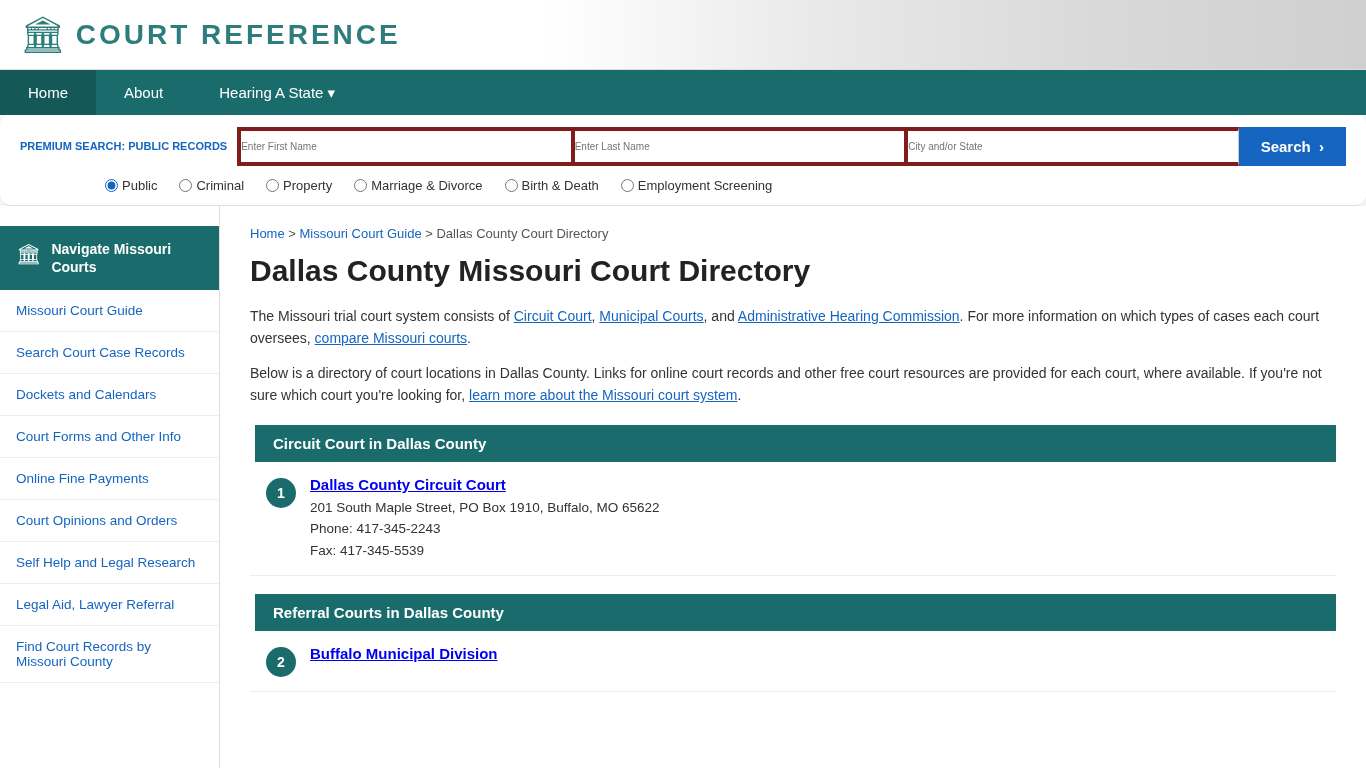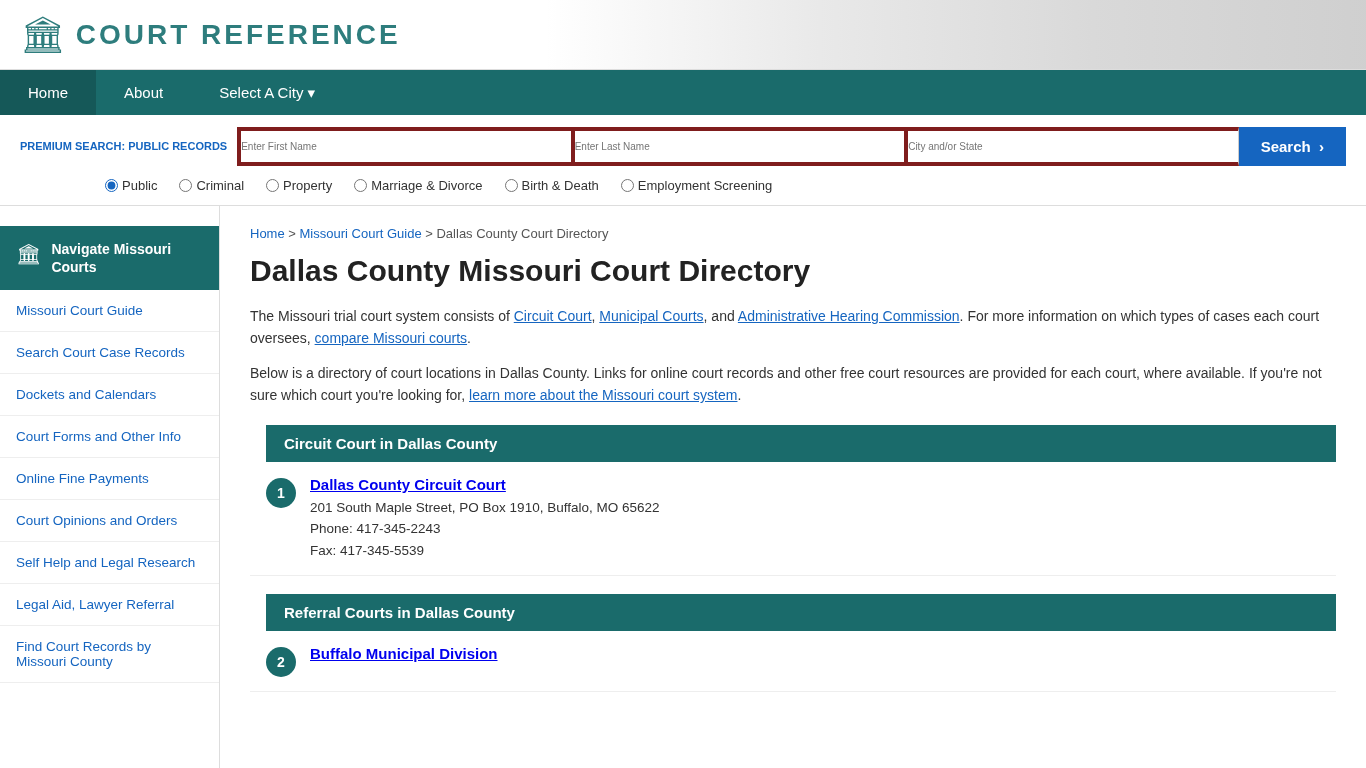--- a/index.html
+++ b/index.html
@@ -63,20 +63,21 @@
 
     
     #search-bar {
       background: white;
       padding: 12px 20px;
       display: flex;
       align-items: center;
       gap: 10px;
       border-bottom: 1px solid #ddd;
       flex-wrap: wrap;
+      border-radius: 10px;
     }
     .premium-label {
       font-size: 11px;
       color: #1565c0;
       font-weight: bold;
       line-height: 1.3;
       min-width: 75px;
     }
     .search-inputs {
       display: flex;
@@ -186,21 +187,21 @@
     }
     .intro-text a { color: #1565c0; }
 
     
     .section-header {
       background: #1a6b6b;
       color: white;
       padding: 10px 18px;
       font-size: 15px;
       font-weight: bold;
-      margin: 18px 0 0 16px;
+      margin: 18px 0 0 5px;
     }
 
     
     .court-entry {
       padding: 14px 16px;
       display: flex;
       gap: 14px;
       align-items: flex-start;
       border-bottom: 1px solid #eee;
     }
@@ -242,21 +243,21 @@
 </div>
 
 <div id="nav">
   <div class="nav-item active">
     <span>Home</span>
   </div>
   <div class="nav-item">
     <span>About</span>
   </div>
   <div class="nav-item">
-    <span>Select A City ▾</span>
+    <span>Hearing A State ▾</span>
   </div>
 </div>
 
 <div id="search-bar">
   <div class="premium-label">PREMIUM SEARCH: PUBLIC RECORDS</div>
   <div class="search-inputs">
     <input class="search-input" type="text" placeholder="Enter First Name" style="">
     <input class="search-input" type="text" placeholder="Enter Last Name" style="">
     <input class="search-input" type="text" style="border-right: 1px solid rgb(204, 204, 204);" placeholder="City and/or State">
     <button class="search-btn">Search &nbsp;›</button>

